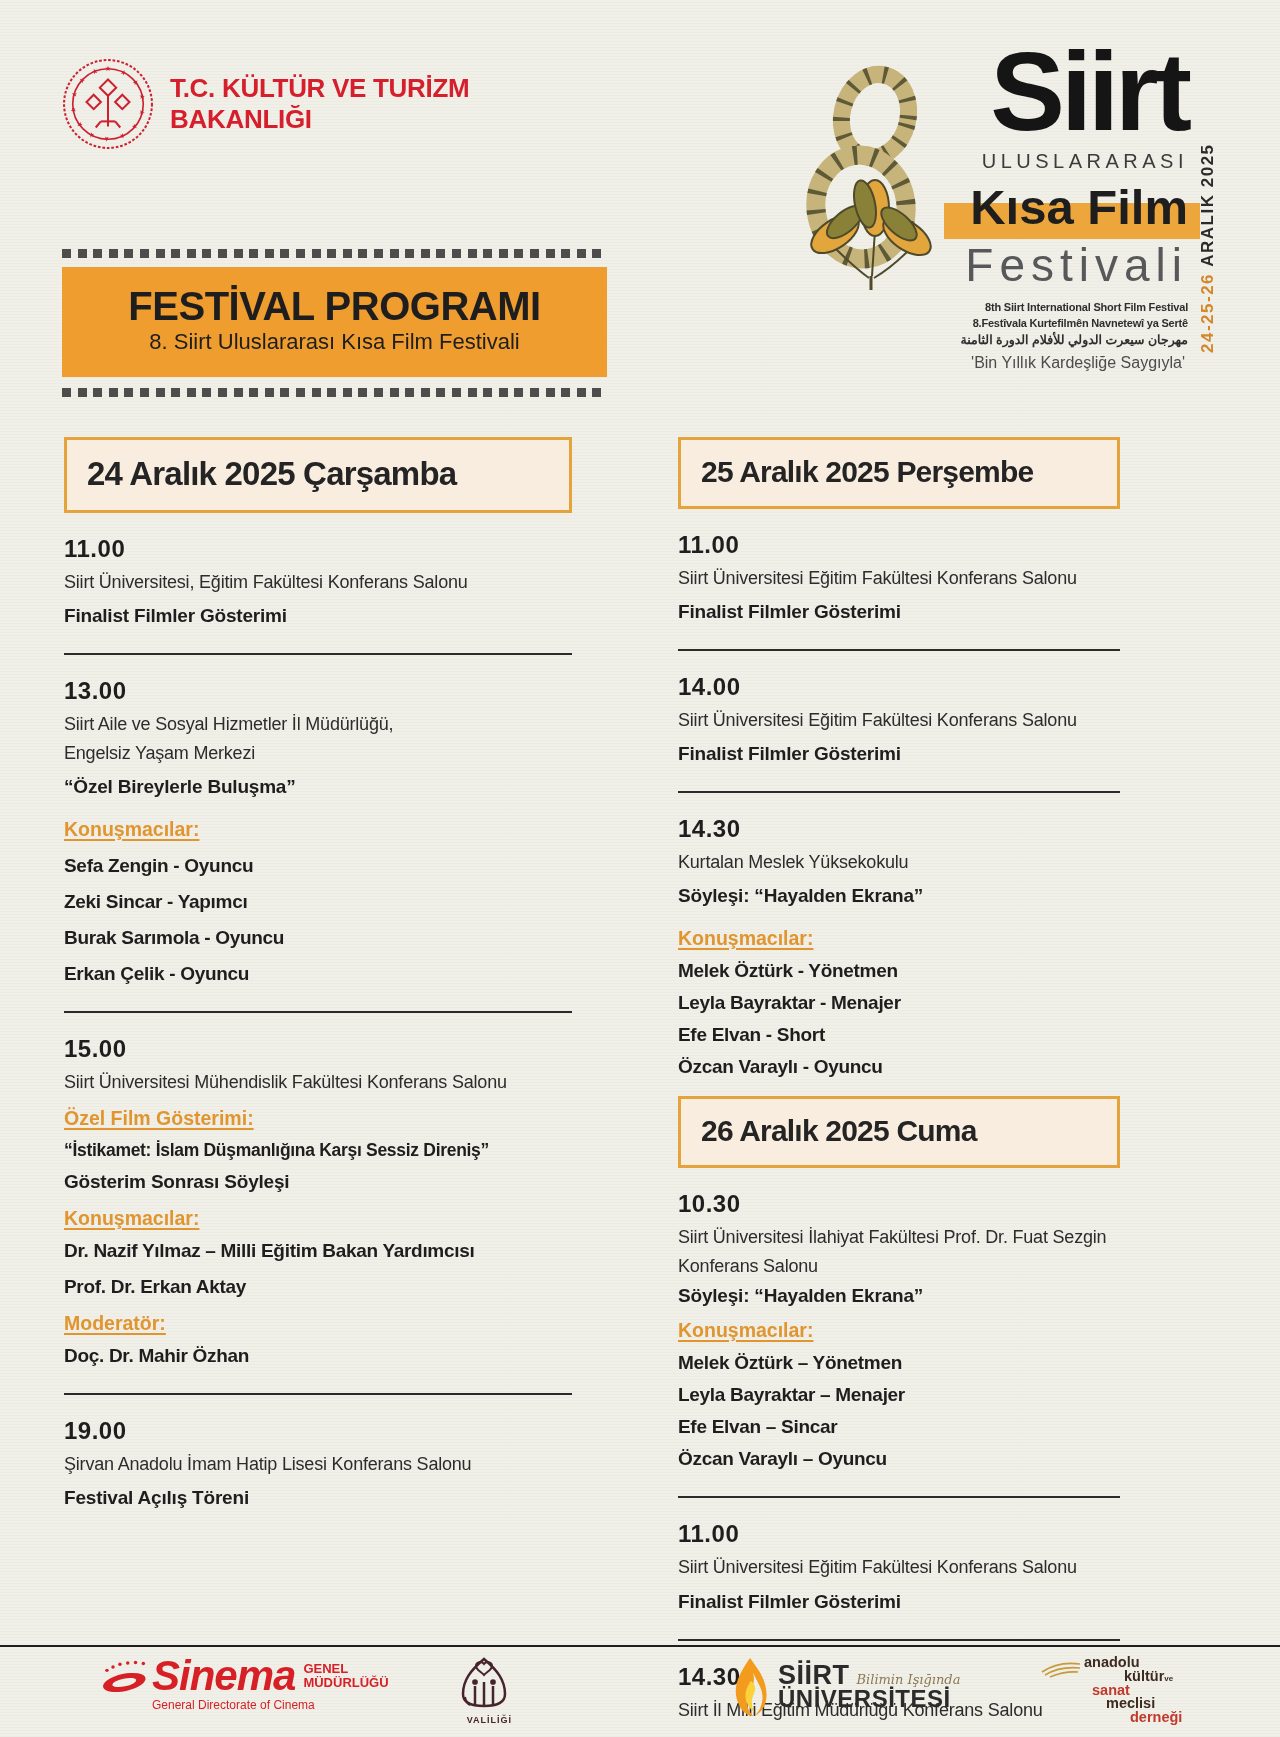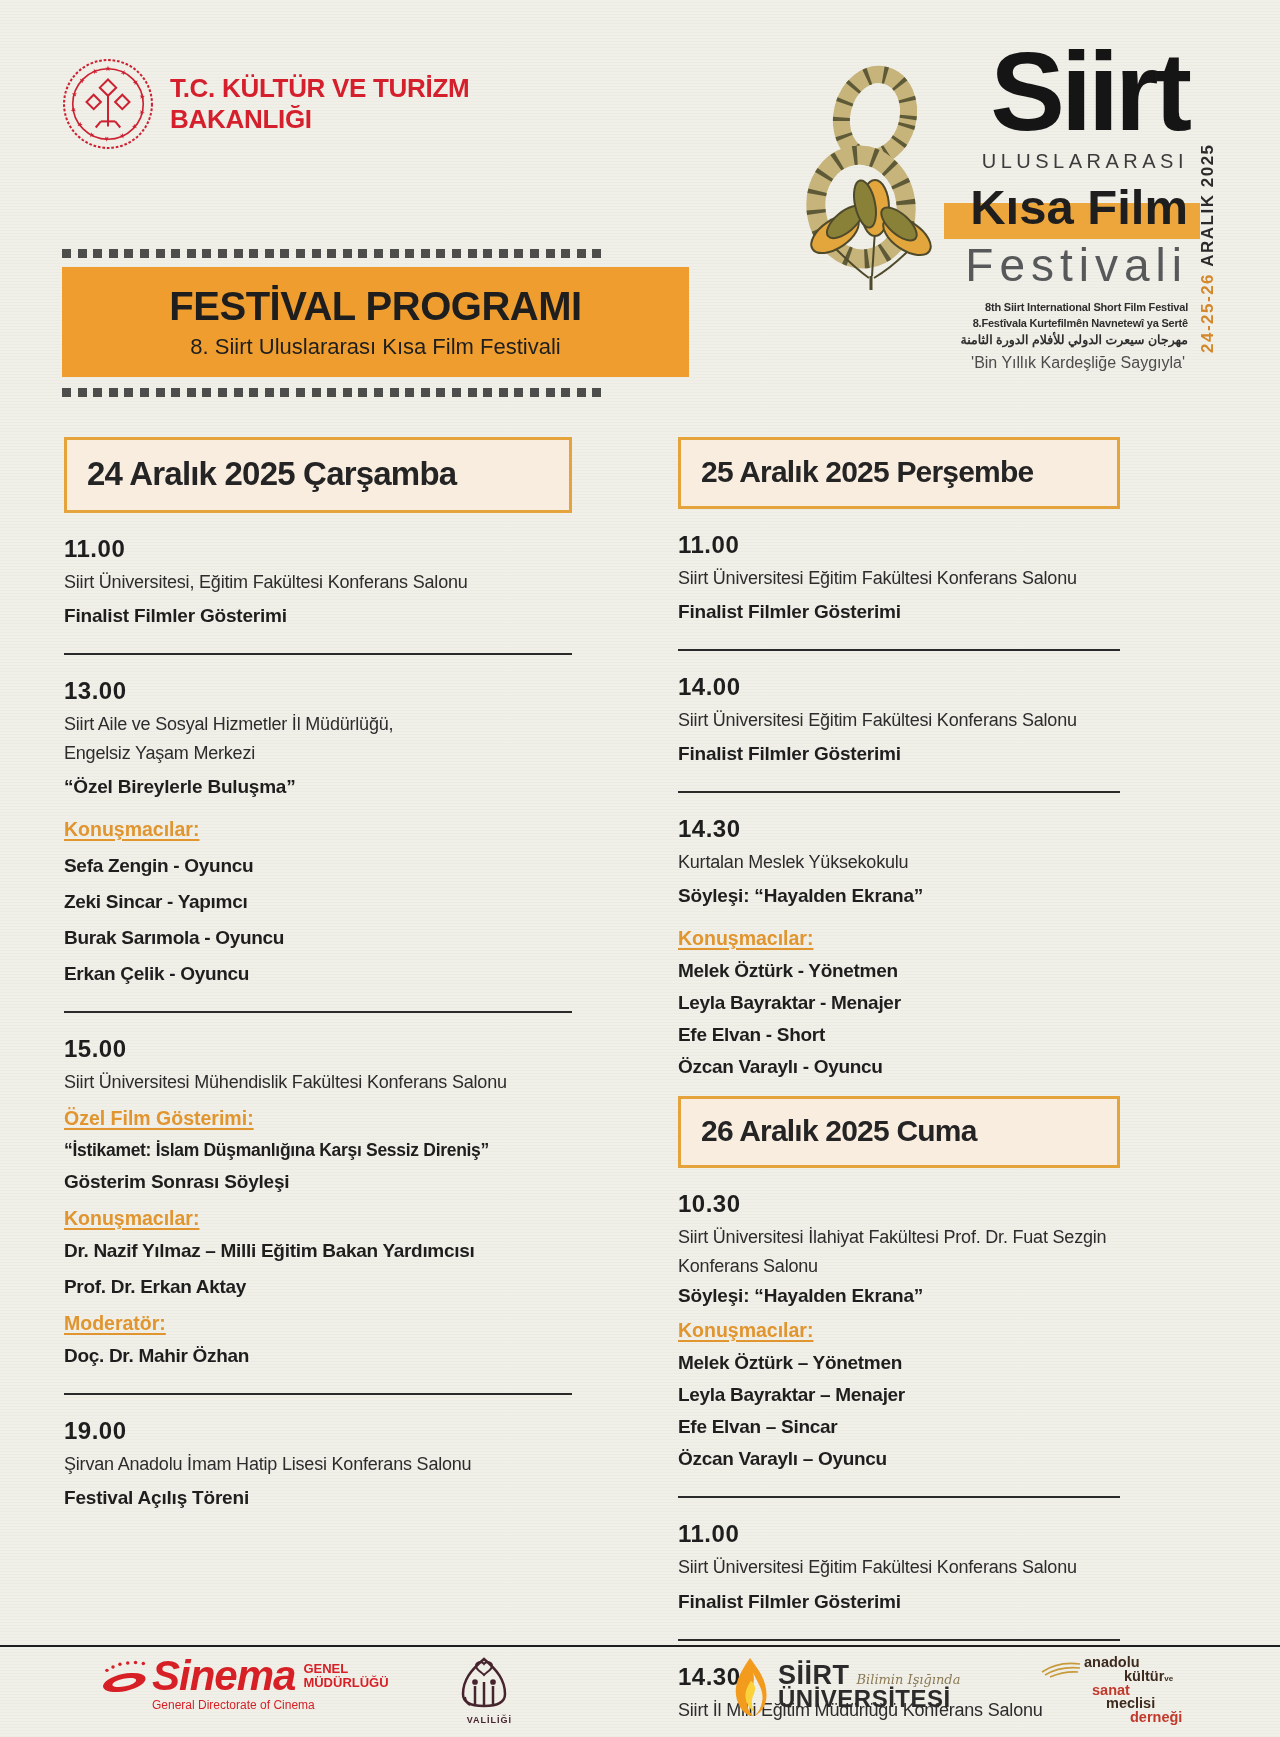--- a/index.html
+++ b/index.html
@@ -30,24 +30,24 @@
     position:absolute; left:1198px; top:138px; height:215px;
     writing-mode:vertical-rl; transform:rotate(180deg);
     font-weight:bold; font-size:17px; letter-spacing:1.5px; color:#2B2B2B; white-space:nowrap;
   }
   .v-dates .orange { color:#D3882B; }
   .motto { position:absolute; right:95px; top:354px; font-size:16px; color:#4C4C4C; }
   
   .dots { position:absolute; left:62px; width:545px; height:9px;
           background:repeating-linear-gradient(90deg,#4D4D4B 0 9px, transparent 9px 15.6px); }
   .dots-top { top:249px; } .dots-bottom { top:388px; }
-  .banner { position:absolute; left:62px; top:267px; width:627px; height:110px;
+  .banner { position:absolute; left:62px; top:267px; width:545px; height:110px;
             background:#EF9D2F; text-align:center; padding-top:17px; }
   .banner-title { font-size:40px; font-weight:bold; color:#1E1E1E; letter-spacing:-0.5px; white-space:nowrap; }
-  .banner-sub { font-size:22px; color:#1E1E1E; margin-top:5px; white-space:nowrap; }
+  .banner-sub { font-size:22px; color:#1E1E1E; white-space:nowrap; }
   
   .col { position:absolute; top:437px; }
   .col-left { left:64px; width:508px; }
   .col-right { left:678px; width:442px; }
   .day-box { border:3px solid #E5A33C; background:#F9EDE0; padding:15px 20px 17px; margin-top:18px; }
   .day-box.first { margin-top:0; }
   .day-title { font-weight:bold; color:#242424; white-space:nowrap; letter-spacing:-0.8px; }
   .col-left .day-title { font-size:33px; }
   .col-right .day-title { font-size:30px; }
   .ev-time { font-size:24px; font-weight:bold; color:#1E1E1E; margin-top:22px; margin-bottom:6px; letter-spacing:0.5px; }

